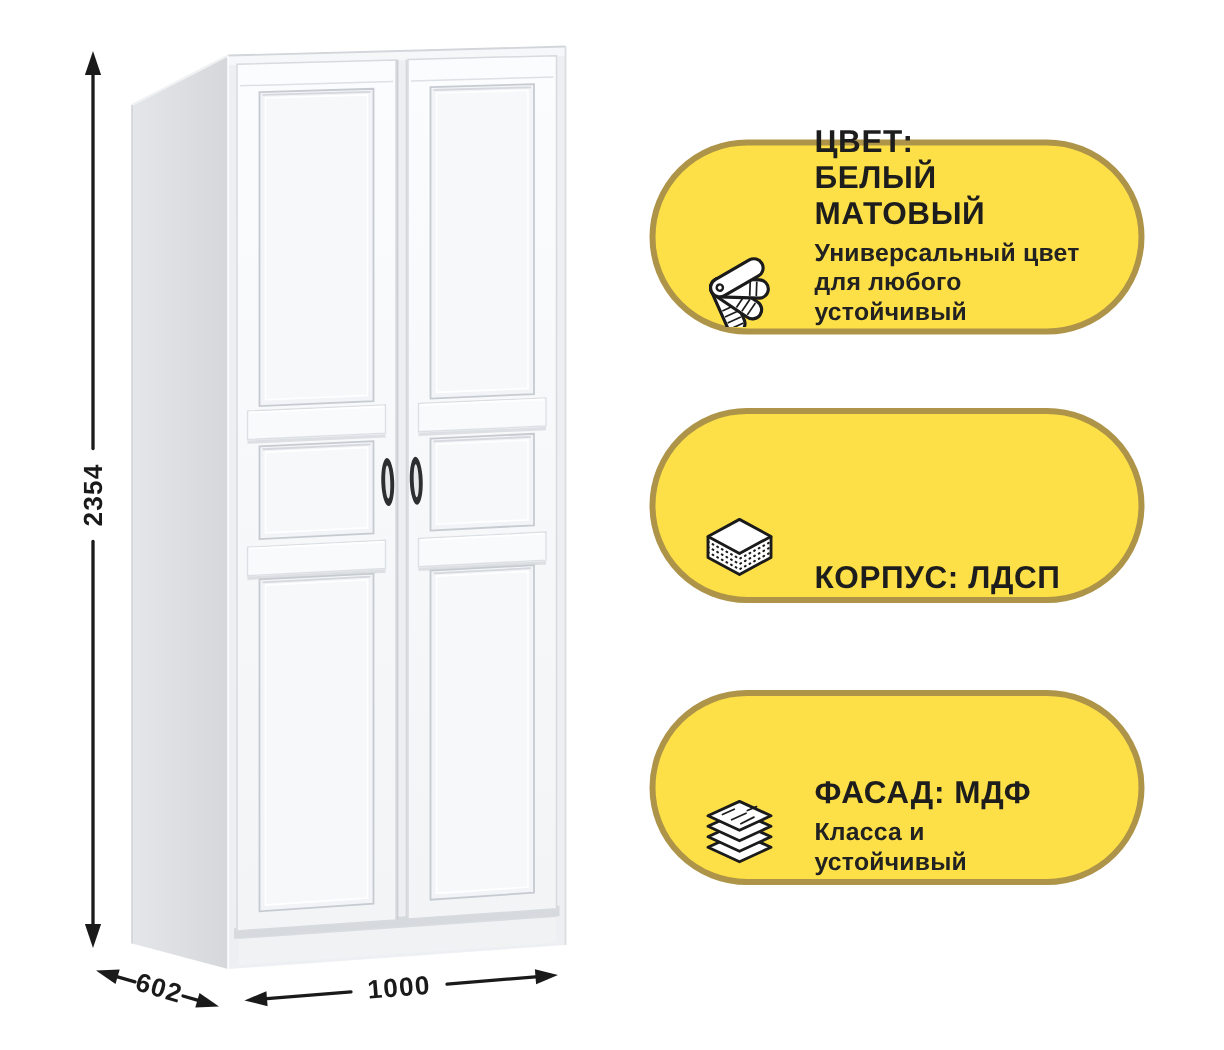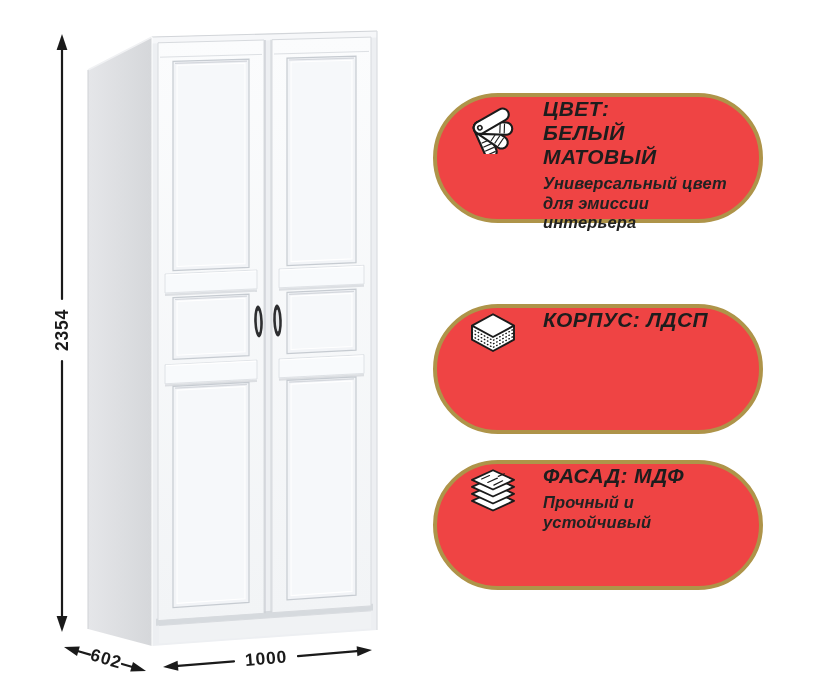--- a/index.html
+++ b/index.html
@@ -2,23 +2,23 @@
 <html><head>
 <meta charset="utf-8">
 <style>
   html,body{margin:0;padding:0;background:#ffffff;}
   .page{position:relative;width:816px;height:700px;background:#ffffff;overflow:hidden;
         font-family:"Liberation Sans",sans-serif;}
   .illustration{position:absolute;left:0;top:0;}
   svg text{font-family:"Liberation Sans",sans-serif;font-weight:700;fill:#1a1a1a;}
   .features{position:absolute;left:433px;top:0;width:330px;}
   .feature-card{position:absolute;left:0;width:330px;height:130px;box-sizing:border-box;
-      background:#ef4444;border:4px solid #ae9449;border-radius:66px;
-      display:flex;align-items:flex-start;padding:0 18px 0 27px;gap:21px;font-style:italic;}
-  .card-1{top:93px;} .card-2{top:304px;} .card-3{top:460px;}
+      background:#fde047;border:4px solid #ae9449;border-radius:66px;
+      display:flex;align-items:flex-end;padding:0 18px 0 27px;gap:21px;}
+  .card-1{top:93px;} .card-2{top:272px;} .card-3{top:460px;}
   .feature-icon{width:58px;height:58px;flex-shrink:0;display:flex;align-items:center;justify-content:center;}
   .feature-text{display:flex;flex-direction:column;}
   .feature-title{font-size:21px;font-weight:700;line-height:1.14;letter-spacing:.4px;
       color:#1d1d1d;white-space:pre-line;}
   .feature-subtitle{font-size:16.5px;font-weight:600;line-height:1.2;letter-spacing:.15px;
       margin-top:5px;color:#222222;white-space:pre-line;}
 </style>
 </head>
 <body>
 
@@ -153,21 +153,21 @@
               <rect x="10" y="27" width="44" height="14" rx="7"></rect>
               <circle cx="17" cy="34" r="2.4" stroke-width="1.8"></circle>
             </g>
           </g>
         </svg>
       </div>
       <div class="feature-text">
         <div class="feature-title">ЦВЕТ:
 БЕЛЫЙ МАТОВЫЙ</div>
         <div class="feature-subtitle">Универсальный цвет
-для эмиссии интерьера</div>
+для любого устойчивый</div>
       </div>
     </div>
 
     <div class="feature-card card-2">
       <div class="feature-icon">
         <svg width="56" height="56" viewBox="0 0 64 64">
           <g stroke="#1b1b1b" stroke-width="2.2" stroke-linejoin="round" fill="#ffffff">
             <path d="M8,19 L8,35 L32,48 L56,35 L56,19"></path>
             <g fill="none" stroke-width="1.6" stroke-dasharray="0.6 3.4" stroke-linecap="round">
               <path d="M8,23 L32,36 L56,23"></path>
@@ -195,19 +195,19 @@
               <line x1="19" y1="16" x2="28" y2="12"></line>
               <line x1="26" y1="20" x2="37" y2="15"></line>
               <line x1="33" y1="23" x2="43" y2="18"></line>
               <line x1="38" y1="13" x2="45" y2="10"></line>
             </g>
           </g>
         </svg>
       </div>
       <div class="feature-text">
         <div class="feature-title">ФАСАД: МДФ</div>
-        <div class="feature-subtitle">Прочный и
+        <div class="feature-subtitle">Класса и
 устойчивый</div>
       </div>
     </div>
 
   </div>
 </div>
 
 </body></html>

